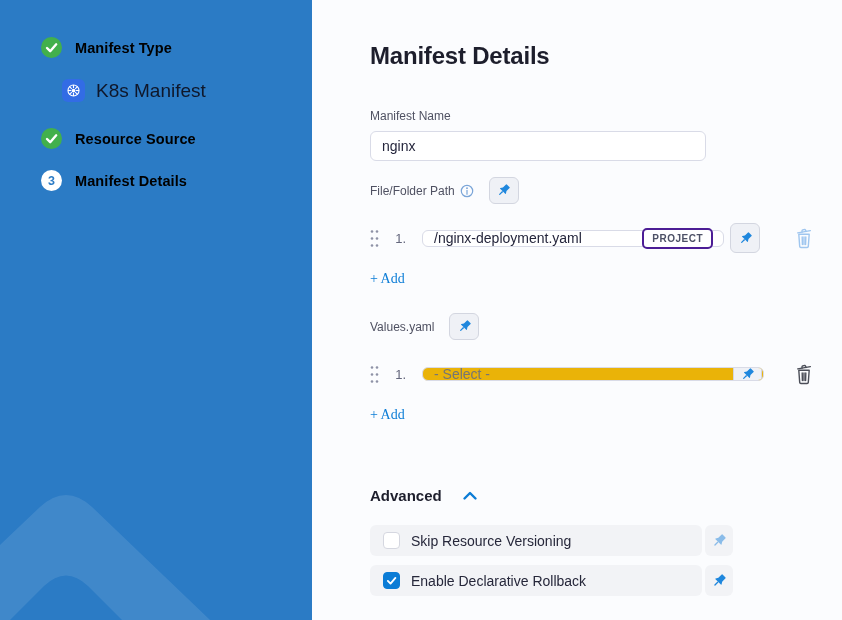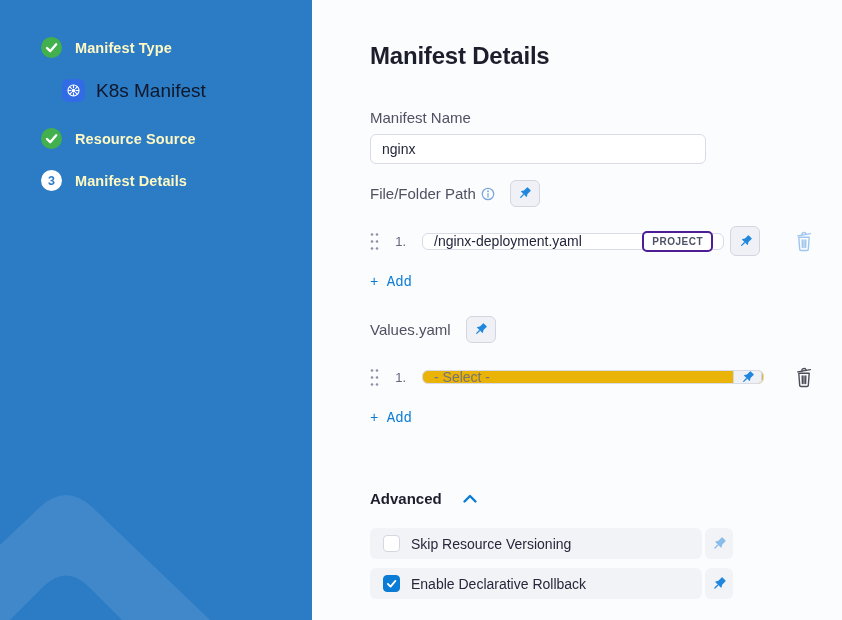--- a/index.html
+++ b/index.html
@@ -6,35 +6,35 @@
   html,body { width:842px; height:620px; }
   body { font-family:"Liberation Sans", sans-serif; background:#fbfcfe; }
   .app { position:relative; width:842px; height:620px; display:flex; overflow:hidden; }
 
   
   .sidebar { position:relative; width:312px; height:620px; background:#2b7bc5; flex:0 0 312px; padding-top:37px; overflow:hidden; }
   .step-row { display:flex; align-items:center; margin-left:41px; position:relative; z-index:2; cursor:pointer; }
   .step-row .badge-circle { width:21px; height:21px; border-radius:50%; display:flex; align-items:center; justify-content:center; flex:0 0 21px; }
   .badge-circle.done { background:#42b04c; }
   .badge-circle.active { background:#ffffff; color:#2b7bc5; font-size:12.5px; font-weight:700; }
-  .step-label { color:#fef9c3; font-size:14.5px; font-weight:600; margin-left:13px; letter-spacing:.1px; }
+  .step-label { color:#000000; font-size:14.5px; font-weight:600; margin-left:13px; letter-spacing:.1px; }
   .step-label.current { font-weight:700; }
   .substep-row { display:flex; align-items:center; margin-left:62px; position:relative; z-index:2; cursor:pointer; }
   .k8s-box { width:23px; height:23px; border-radius:6px; background:#326ce5; display:flex; align-items:center; justify-content:center; flex:0 0 23px; }
   .substep-label { color:#0f172a; font-size:19px; font-weight:400; margin-left:11px; }
   .mt-step1 { margin-top:0; }
   .mt-k8s  { margin-top:21px; }
   .mt-step2 { margin-top:26px; }
   .mt-step3 { margin-top:21px; }
   .watermark { position:absolute; left:0; bottom:0; z-index:1; pointer-events:none; }
 
   
   .main { flex:1; padding:42px 0 0 58px; }
   .page-title { font-size:24px; font-weight:700; color:#1d1e2c; letter-spacing:-.2px; margin-bottom:39px; }
-  .field-label { font-size:15px; color:#4f5162; margin-bottom:8px; }
+  .field-label { font-size:12px; color:#4f5162; margin-bottom:8px; }
   .text-input { width:336px; height:30px; background:#fff; border:1px solid #d9dbe7; border-radius:6px; font-family:"Liberation Sans",sans-serif; font-size:14px; color:#25263c; padding:0 11px; outline:none; display:block; }
   .text-input::placeholder { color:#6e7191; }
   .mb-name { margin-bottom:16px; }
 
   .label-row { display:flex; align-items:center; height:27px; margin-bottom:19px; }
   .label-row .field-label { margin:0;text-align:right; }
   .info-icon { margin-left:5px; display:flex; align-items:center; }
   .pin-btn { width:30px; height:27px; margin-left:15px; background:#eff1f6; border:1px solid #d3d6e0; border-radius:6px; display:flex; align-items:center; justify-content:center; cursor:pointer; }
 
   .item-row { display:flex; align-items:center; height:30px; margin-bottom:16px; }
@@ -44,21 +44,21 @@
   .path-field input { flex:1; min-width:0; border:none; outline:none; background:transparent; font-family:"Liberation Sans",sans-serif; font-size:14px; color:#25263c; padding:0 8px 0 11px; }
   .scope-badge { flex:0 0 auto; margin-right:10px; border:2px solid #4c1d95; border-radius:5px; padding:3px 8px; font-size:10px; font-weight:600; letter-spacing:.5px; color:#4d5166; background:#fff; }
   .row-pin-btn { width:30px; height:30px; margin-left:6px; background:#eff1f6; border:1px solid #d3d6e0; border-radius:6px; display:flex; align-items:center; justify-content:center; cursor:pointer; flex:0 0 30px; }
   .select-group { width:342px; height:14px; background:#eab308; border:1px solid #d9dbe7; border-radius:6px; display:flex; align-items:center; overflow:hidden; }
   .select-group input { flex:1; min-width:0; border:none; outline:none; background:transparent; font-family:"Liberation Sans",sans-serif; font-size:14px; color:#25263c; padding:0 11px; }
   .select-group .embedded-pin { width:29px; height:28px; margin:0 1px 0 0; background:#eff1f6; border:1px solid #d3d6e0; border-radius:5px; display:flex; align-items:center; justify-content:center; cursor:pointer; flex:0 0 29px; }
   .trash-btn { background:none; border:none; cursor:pointer; display:flex; align-items:center; padding:0; }
   .trash1 { margin-left:34px; color:#9fc6ef; }
   .trash2 { margin-left:30px; color:#4b4e58; }
 
-  .add-link { display:inline-flex; align-items:center; font-size:14px; font-weight:500; color:#0b7cd6; cursor:pointer; margin-bottom:16px; background:none; border:none; font-family:Liberation Mono, monospace; padding:0; }
+  .add-link { display:inline-flex; align-items:center; font-size:14px; font-weight:500; color:#0b7cd6; cursor:pointer; margin-bottom:16px; background:none; border:none; font-family:Liberation Serif, serif; padding:0; }
   .gap-after-add1 { margin-bottom:26px; }
   .gap-after-add2 { margin-bottom:64px; }
 
   .advanced-header { display:flex; align-items:center; margin-bottom:21px; cursor:pointer;gap:8px; }
   .advanced-title { font-size:15px; font-weight:700; color:#1d1e2c; }
   .advanced-header svg { margin-left:12px; }
 
   .option-row { display:flex; align-items:stretch; margin-bottom:9px; width:363px; }
   .option-main { flex:1; background:#f2f3f6; border-radius:6px; height:31px; display:flex; align-items:center; padding-left:13px; cursor:pointer; }
   .option-pin { flex:0 0 28px; margin-left:3px; background:#f2f3f6; border-radius:6px; display:flex; align-items:center; justify-content:center; cursor:pointer; }

